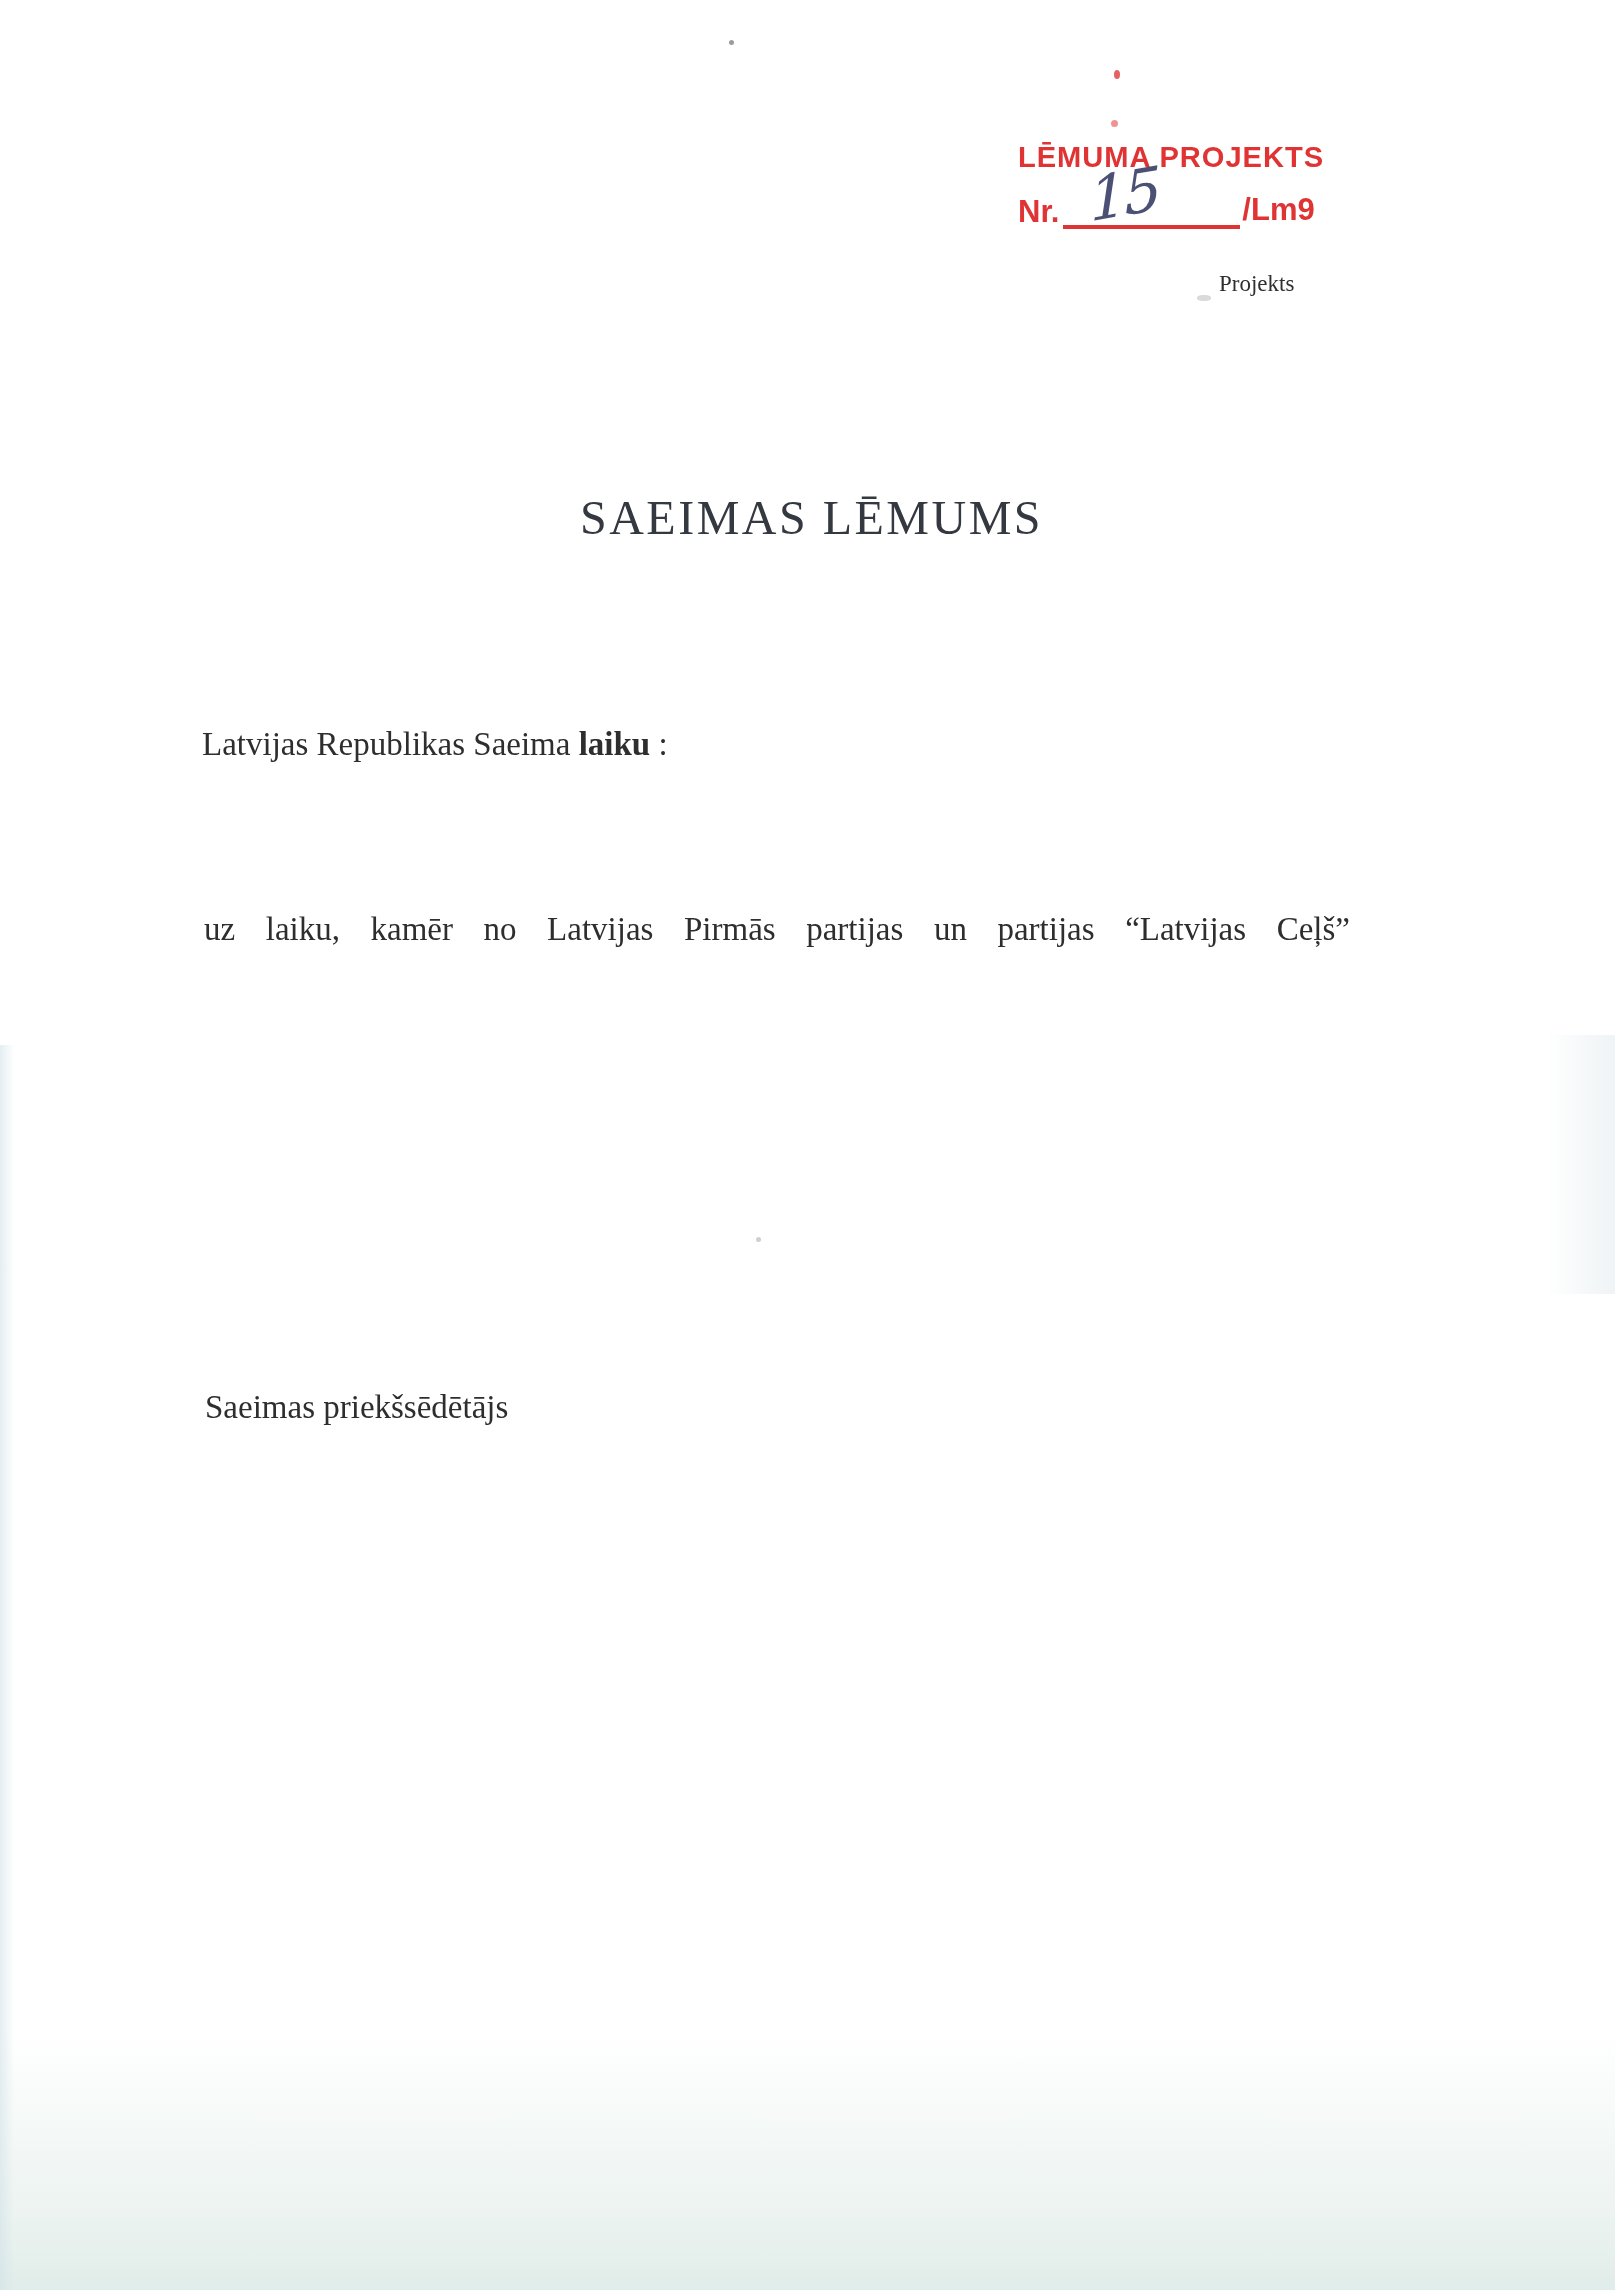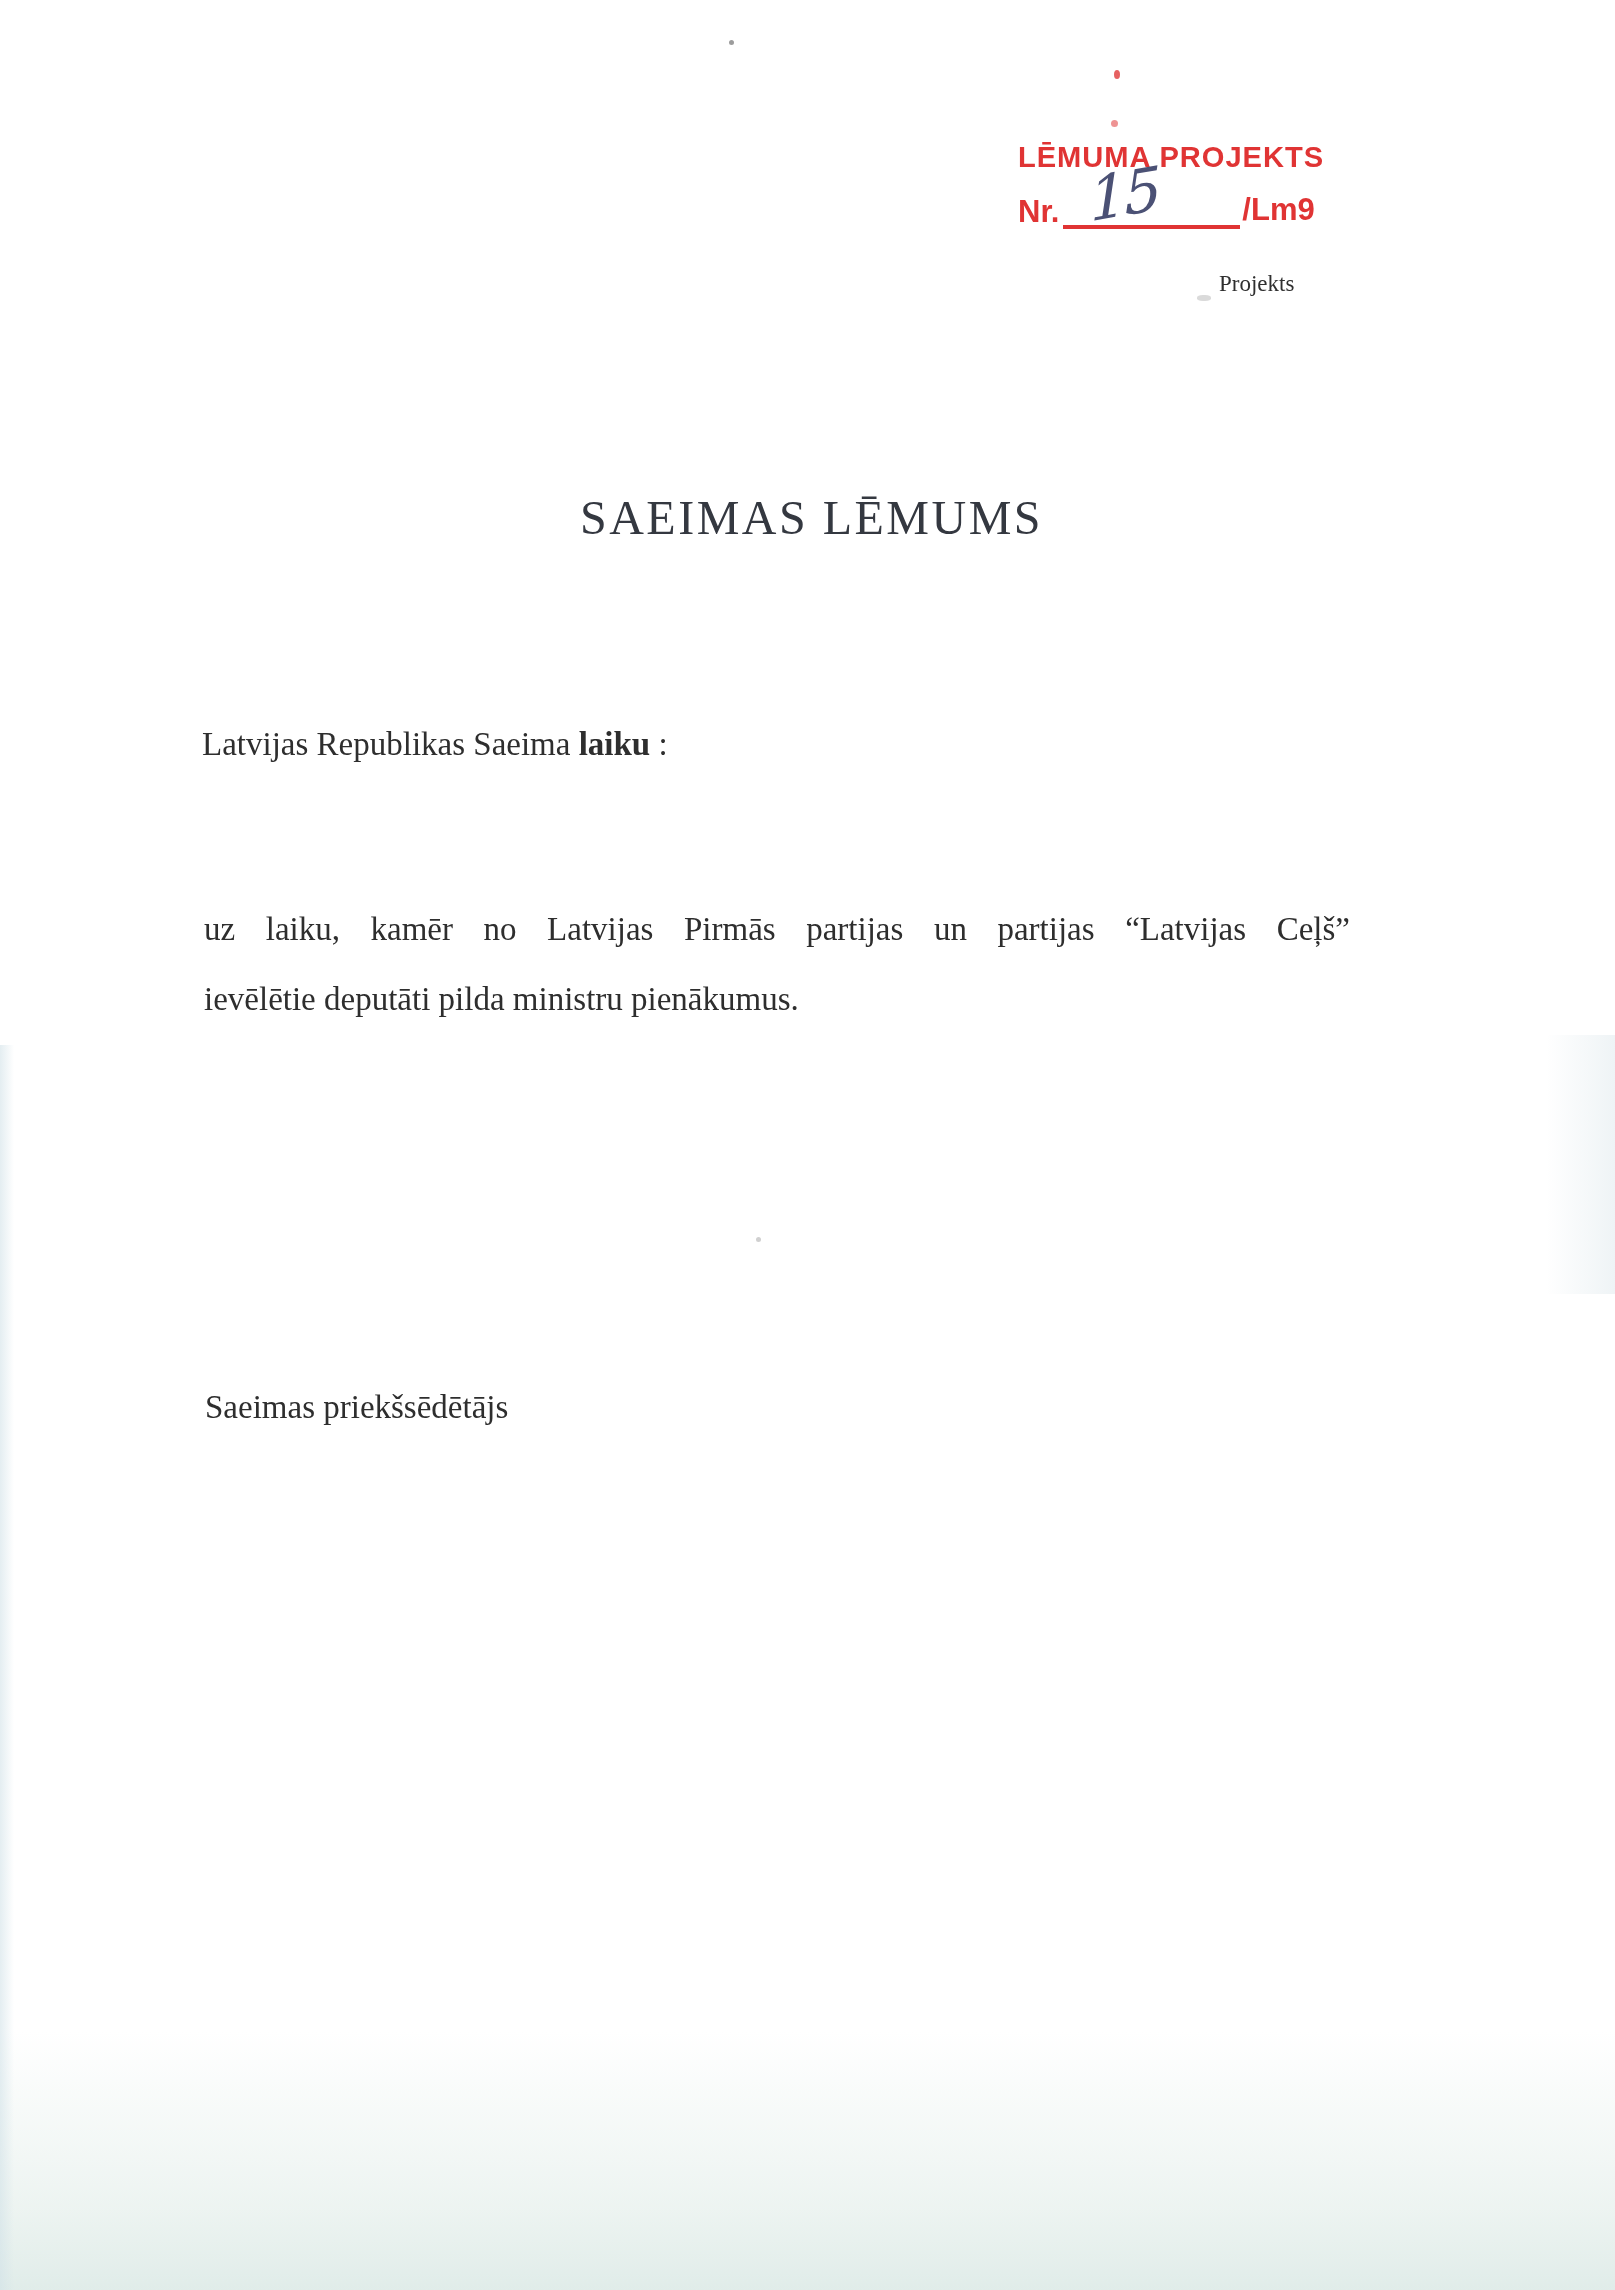--- a/index.html
+++ b/index.html
@@ -151,19 +151,18 @@
   <div class="projekts">Projekts</div>
 
   <div class="doc-title">SAEIMAS LĒMUMS</div>
 
   <div class="intro">
     <span>Latvijas Republikas Saeima </span><span class="bold">laiku</span><span> :</span>
   </div>
 
   <div class="paragraph">
     <div class="para-line">uz laiku, kamēr no Latvijas Pirmās partijas un partijas “Latvijas Ceļš”</div>
-    <div class="para-line last">ievēlētie deputāti pilda ministru pienākumus.</div>
   </div>
 
   <div class="signature">Saeimas priekšsēdētājs</div>
 
 </div>
 
 
 </body></html>

